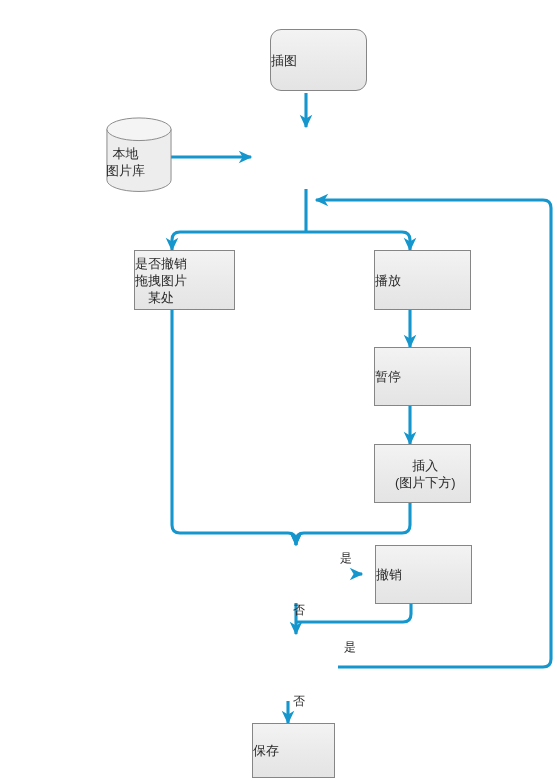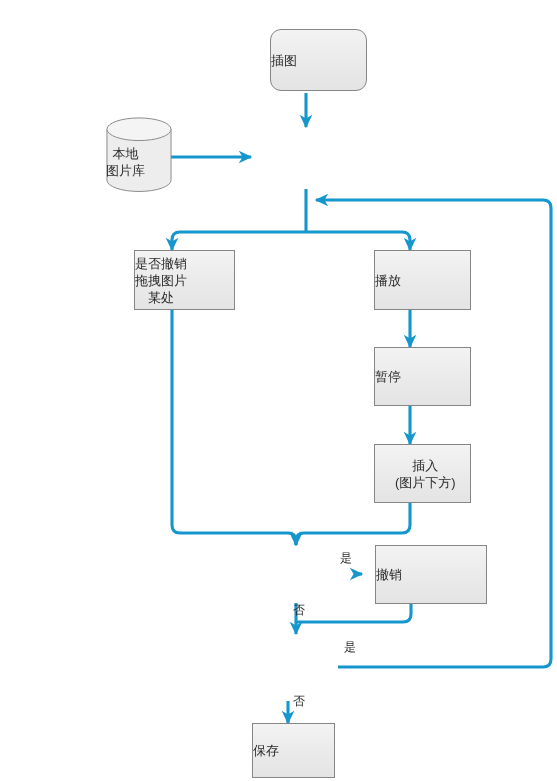--- a/index.html
+++ b/index.html
@@ -159,21 +159,21 @@
   </div>
 
   <div class="node proc" style="left:362px; top:444px; width:97px; height:59px;padding-left:20px;">
     <span>
       <span>插入</span><br>
       <span>(图片下方)</span>
     </span>
   </div>
 
 
-  <div class="node proc" style="left:363px; top:545px; width:112px; height:59px;">
+  <div class="node proc" style="left:363px; top:545px; width:97px; height:59px;">
     <span>撤销</span>
   </div>
 
 
   <div class="node proc" style="left:240px; top:723px; width:83px; height:55px;">
     <span>保存</span>
   </div>
 
   <span class="edge-label" style="left:340px; top:551px;">是</span>
   <span class="edge-label" style="left:293px; top:603px;">否</span>

